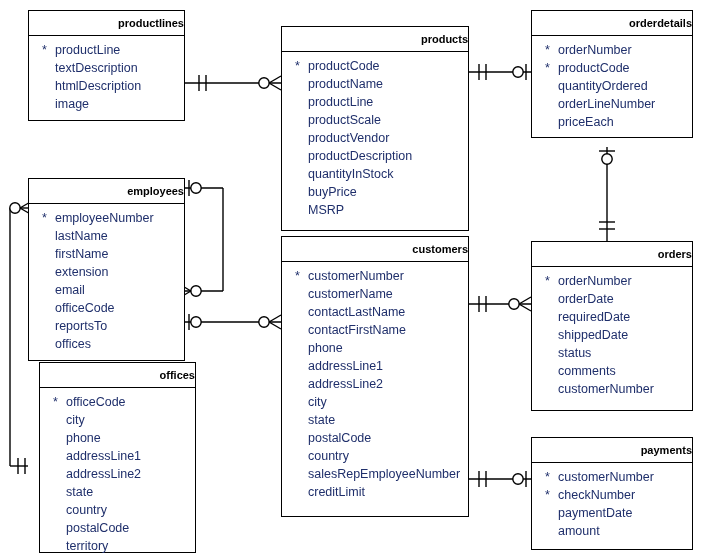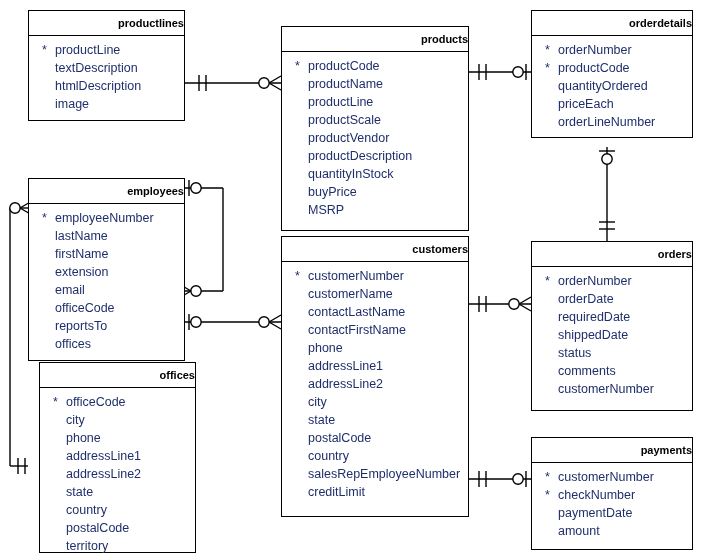--- a/index.html
+++ b/index.html
@@ -169,22 +169,22 @@
           <div class="attr"><span class="pk-star"></span><span>buyPrice</span></div>
           <div class="attr"><span class="pk-star"></span><span>MSRP</span></div>
         </div>
       </div>
       <div class="entity" style="left: 531px; top: 10px; width: 162px; height: 128px;">
         <div class="entity-title">orderdetails</div>
         <div class="attr-list">
           <div class="attr"><span class="pk-star">*</span><span>orderNumber</span></div>
           <div class="attr"><span class="pk-star">*</span><span>productCode</span></div>
           <div class="attr"><span class="pk-star"></span><span>quantityOrdered</span></div>
+          <div class="attr"><span class="pk-star"></span><span>orderLineNumber</span></div>
           <div class="attr"><span class="pk-star"></span><span>priceEach</span></div>
-          <div class="attr"><span class="pk-star"></span><span>orderLineNumber</span></div>
         </div>
       </div>
       <div class="entity" style="left: 28px; top: 152px; width: 157px; height: 183px; margin-top: 26px;">
         <div class="entity-title">employees</div>
         <div class="attr-list">
           <div class="attr"><span class="pk-star">*</span><span>employeeNumber</span></div>
           <div class="attr"><span class="pk-star"></span><span>lastName</span></div>
           <div class="attr"><span class="pk-star"></span><span>firstName</span></div>
           <div class="attr"><span class="pk-star"></span><span>extension</span></div>
           <div class="attr"><span class="pk-star"></span><span>email</span></div>

